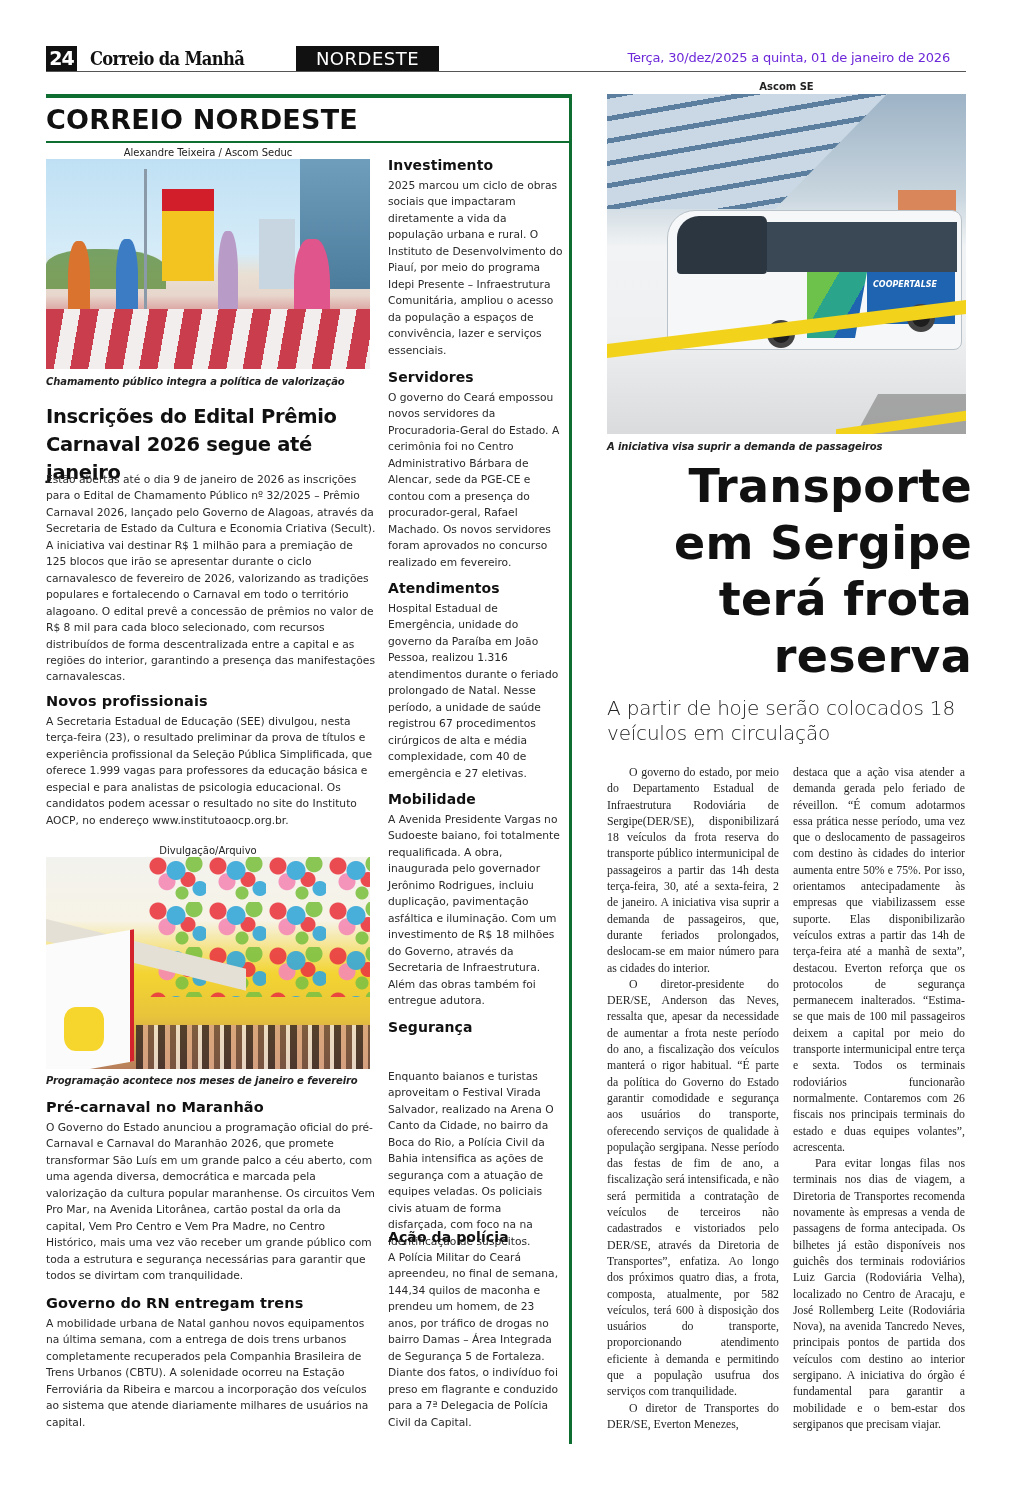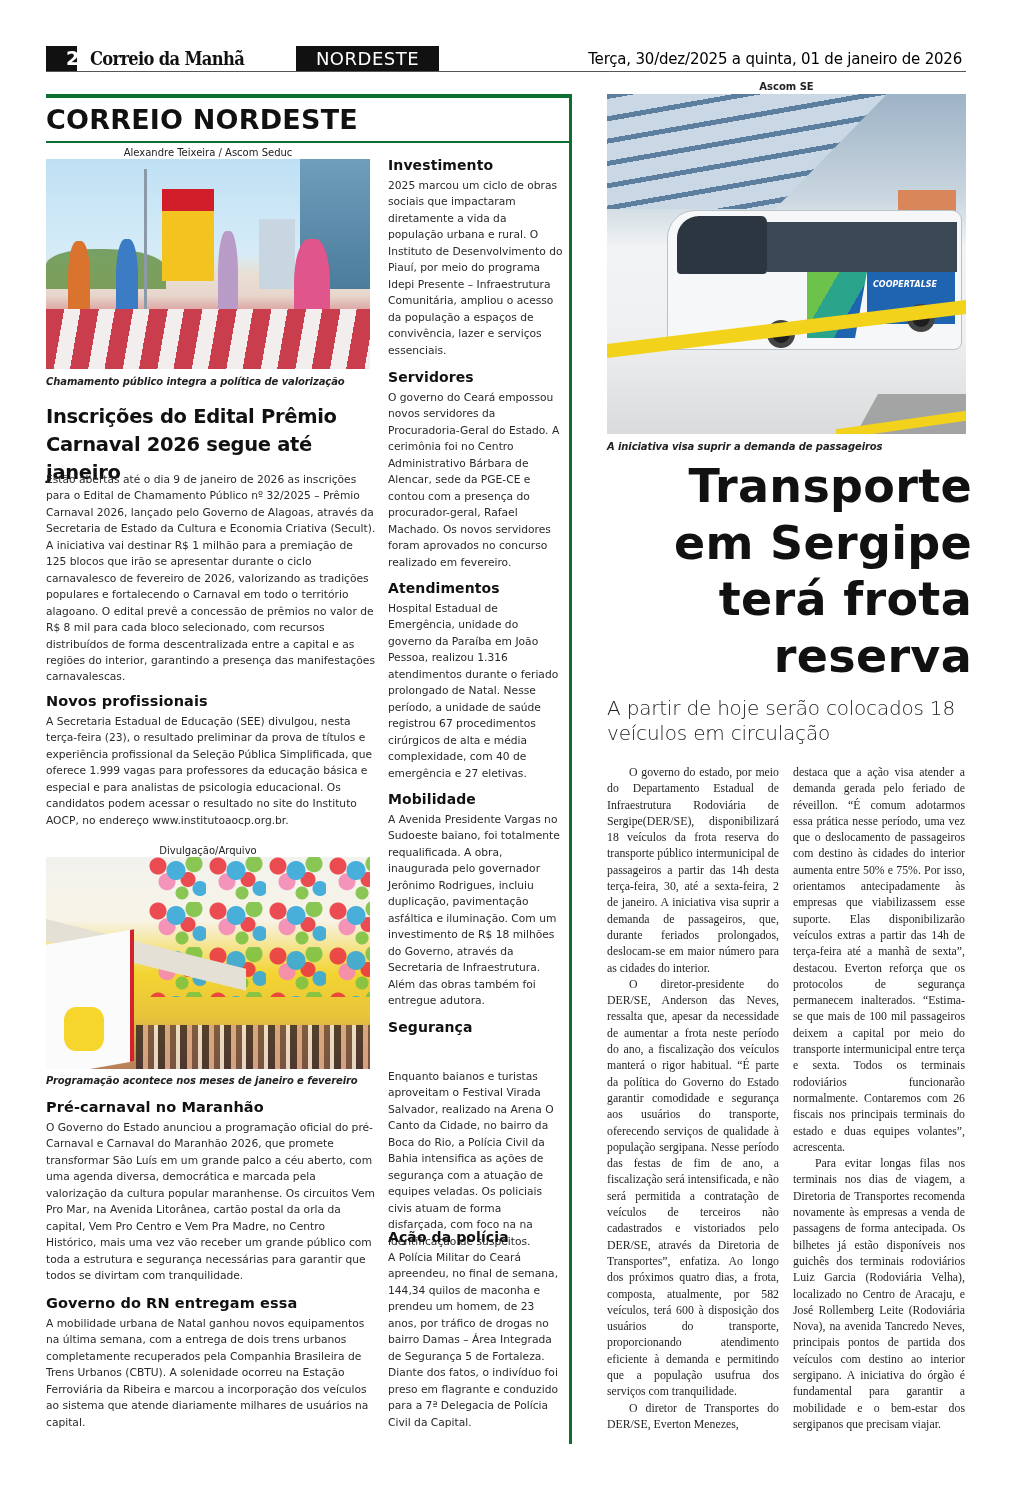--- a/index.html
+++ b/index.html
@@ -2,26 +2,26 @@
 <html><head>
 <meta charset="utf-8">
 <style>
   * { box-sizing: border-box; margin: 0; padding: 0; }
   html, body { width: 1010px; height: 1488px; background: #ffffff; overflow: hidden; }
   body { position: relative; font-family: "DejaVu Sans", sans-serif; color: #231f20; }
 
   
   .masthead { position: absolute; left: 46px; top: 46px; width: 920px; height: 26px; border-bottom: 1px solid #555; }
   .page-num { position: absolute; left: 0; top: 0; width: 31px; height: 25px; background: #111; color: #fff;
-              font-family: "DejaVu Sans", sans-serif; font-size: 19px; line-height: 25px; text-align: left; font-weight: bold; letter-spacing: -1px; padding-left: 20px; }
+              font-family: "DejaVu Sans", sans-serif; font-size: 19px; line-height: 25px; text-align: center; font-weight: bold; letter-spacing: -1px; }
   .paper-name { position: absolute; left: 44px; top: -1px; font-family: "DejaVu Serif", serif; font-size: 19px; font-weight: bold;
                 color: #111; letter-spacing: -0.8px; transform: scaleX(0.86); transform-origin: left center; line-height: 26px; }
   .section-tag { position: absolute; left: 250px; top: 0; width: 143px; height: 25px; background: #111; color: #fff;
                  font-size: 18px; line-height: 25px; text-align: center; letter-spacing: 0.5px; }
-  .issue-date { position: absolute; right: 4px; top: 4px; font-size: 15px; color: #000000; letter-spacing: -0.2px; }
+  .issue-date { position: absolute; right: 16px; top: 4px; font-size: 13px; color: #6d28d9; letter-spacing: -0.2px; }
 
   
   .section-frame { position: absolute; left: 46px; top: 94px; width: 526px; height: 1350px; border-top: 4px solid #0e6e32; border-right: 3px solid #0e6e32; }
   .section-title { position: absolute; left: 46px; top: 104px; font-size: 27px; font-weight: bold; letter-spacing: 0.2px; color: #111; }
   .section-rule { position: absolute; left: 46px; top: 141px; width: 526px; height: 2px; background: #0e6e32; }
 
   
   .credit { position: absolute; font-size: 10px; color: #222; text-align: center; }
   .caption { position: absolute; font-size: 10px; font-style: italic; font-weight: bold; color: #222; white-space: nowrap; letter-spacing: -0.1px; }
 
@@ -133,21 +133,21 @@
   <div class="roof"></div>
   <div class="crowd"></div>
   <div class="flag"></div>
   <div class="mascot"></div>
 </div>
 <div class="caption" style="left:46px; top:1075px;">Programação acontece nos meses de janeiro e fevereiro</div>
 
 <h3 class="sub-head" style="left:46px; top:1099px;">Pré-carnaval no Maranhão</h3>
 <p class="body-sans" style="left:46px; top:1120px; width:330px;">O Governo do Estado anunciou a programação oficial do pré-Carnaval e Carnaval do Maranhão 2026, que promete transformar São Luís em um grande palco a céu aberto, com uma agenda diversa, democrática e marcada pela valorização da cultura popular maranhense. Os circuitos Vem Pro Mar, na Avenida Litorânea, cartão postal da orla da capital, Vem Pro Centro e Vem Pra Madre, no Centro Histórico, mais uma vez vão receber um grande público com toda a estrutura e segurança necessárias para garantir que todos se divirtam com tranquilidade.</p>
 
-<h3 class="sub-head" style="left:46px; top:1295px;">Governo do RN entregam essa</h3>
+<h3 class="sub-head" style="left:46px; top:1295px;">Governo do RN entregam trens</h3>
 <p class="body-sans" style="left:46px; top:1316px; width:330px;">A mobilidade urbana de Natal ganhou novos equipamentos na última semana, com a entrega de dois trens urbanos completamente recuperados pela Companhia Brasileira de Trens Urbanos (CBTU). A solenidade ocorreu na Estação Ferroviária da Ribeira e marcou a incorporação dos veículos ao sistema que atende diariamente milhares de usuários na capital.</p>
 
 <div class="mid-col">
   <h3 class="sub-head" style="top:157px;">Investimento</h3>
   <p class="body-sans" style="top:178px;">2025 marcou um ciclo de obras sociais que impactaram diretamente a vida da população urbana e rural. O Instituto de Desenvolvimento do Piauí, por meio do programa Idepi Presente – Infraestrutura Comunitária, ampliou o acesso da população a espaços de convivência, lazer e serviços essenciais.</p>
 
   <h3 class="sub-head" style="top:369px;">Servidores</h3>
   <p class="body-sans" style="top:390px;">O governo do Ceará empossou novos servidores da Procuradoria-Geral do Estado. A cerimônia foi no Centro Administrativo Bárbara de Alencar, sede da PGE-CE e contou com a presença do procurador-geral, Rafael Machado. Os novos servidores foram aprovados no concurso realizado em fevereiro.</p>
 
   <h3 class="sub-head" style="top:580px;">Atendimentos</h3>

